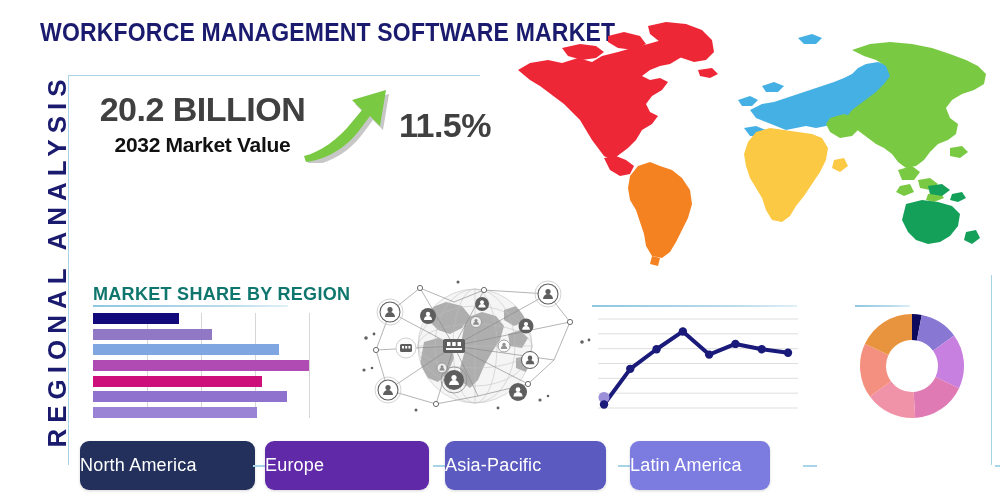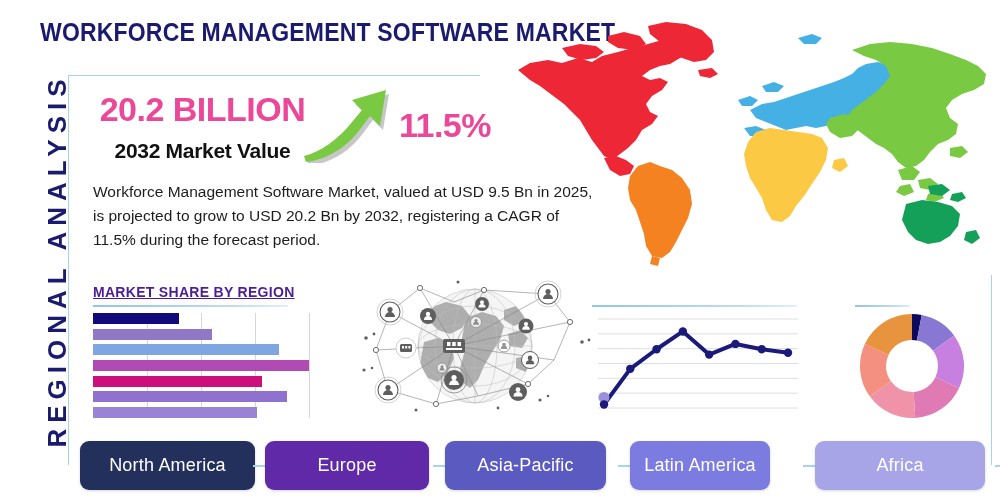--- a/index.html
+++ b/index.html
@@ -84,31 +84,31 @@
     width: 410px;
     height: 80px;
   }
   .stat-block { position: absolute; text-align: center; }
   #stat-left { left: 0px; top: 0px; width: 215px; }
   #stat-right { left: 290px; top: 16px; width: 120px; }
 
   .stat-value {
     font-size: 34px;
     font-weight: bold;
-    color: #ec4899;
+    color: #404040;
     font-family: "Liberation Sans Narrow", "Liberation Sans", sans-serif;
     line-height: 1.05;
     letter-spacing: -0.5px;
   }
   .stat-label {
     font-size: 21px;
     font-weight: bold;
     color: #111111;
     line-height: 1.2;
-    margin-top: 10px;
+    margin-top: 4px;
     letter-spacing: -0.3px;
   }
 
   #growth-arrow {
     position: absolute;
     left: 300px;
     top: 78px;
     width: 100px;
     height: 85px;
   }
@@ -129,27 +129,26 @@
     position: absolute;
     left: 500px;
     top: 8px;
     width: 495px;
     height: 265px;
   }
 
   
   .section-heading {
     position: absolute;
-    font-size: 14px;
+    font-size: 18px;
     font-weight: bold;
-    color: #4c1d95;
+    color: #0f766e;
     font-family: "Liberation Sans Narrow", "Liberation Sans", sans-serif;
     letter-spacing: 0.3px;
     white-space: nowrap;
-    text-decoration: underline;
   }
   .section-rule {
     position: absolute;
     height: 2px;
     background: linear-gradient(to right, #8fc7e0 0%, #bcdcec 70%, #dff0f8 100%);
   }
 
   #heading-market-share { left: 93px; top: 284px; }
   #rule-market-share    { left: 93px; top: 305px; width: 195px; }
   #heading-consumer     { left: 592px; top: 284px; }
@@ -228,21 +227,21 @@
     height: 1.5px;
     background: #a8d4e8;
   }
   .region-button {
     position: absolute;
     top: 0;
     height: 49px;
     border-radius: 9px;
     display: flex;
     align-items: center;
-    justify-content: center;
+    justify-content: flex-start;
     color: #ffffff;
     font-size: 18px;
     letter-spacing: 0.2px;
     box-shadow: 0 1px 3px rgba(0,0,0,0.16);
   }
 </style>
 </head>
 <body>
 
 <div id="infographic">
@@ -318,21 +317,20 @@
 
   <div id="growth-arrow">
     <svg viewBox="0 0 100 85" width="100" height="85" xmlns="http://www.w3.org/2000/svg">
       <g transform="translate(3,4)">
         <path fill="#000000" opacity="0.22" d="M4 78 C20 74 38 62 52 44 L62 32 L52 22 L86 12 L80 48 L70 38 L58 54 C42 74 22 82 6 84 Z"></path>
       </g>
       <path fill="#7ac943" d="M4 78 C20 74 38 62 52 44 L62 32 L52 22 L86 12 L80 48 L70 38 L58 54 C42 74 22 82 6 84 Z"></path>
     </svg>
   </div>
 
-  <div id="description">Workforce Management Software Market, valued at USD 9.5 Bn in 2025, is projected to grow to USD 20.2 Bn by 2032, registering a CAGR of 11.5% during the forecast period.</div>
 
   <div class="section-heading" id="heading-market-share">MARKET SHARE BY REGION</div>
   <div class="section-rule" id="rule-market-share"></div>
 
   <div class="section-rule" id="rule-consumer"></div>
   <div class="section-rule" id="rule-donut"></div>
 
   <div id="bar-chart">
     <div id="bar-gridlines">
         <div class="bar-gridline" style="left: 54.0254px;"></div>
@@ -546,19 +544,16 @@
       </div>
       <div class="region-connector" style="left: 353px; width: 14px;"></div>
       <div class="region-button" style="left: 365px; width: 161px; background: linear-gradient(135deg, rgb(90, 90, 192) 0%, rgb(90, 90, 192) 100%);">
         <span>Asia-Pacific</span>
       </div>
       <div class="region-connector" style="left: 538px; width: 14px;"></div>
       <div class="region-button" style="left: 550px; width: 140px; background: linear-gradient(135deg, rgb(123, 123, 224) 0%, rgb(123, 123, 224) 100%);">
         <span>Latin America</span>
       </div>
       <div class="region-connector" style="left: 723px; width: 14px;"></div>
-      <div class="region-button" style="left: 735px; width: 170px; background: linear-gradient(135deg, rgb(168, 164, 232) 0%, rgb(168, 164, 232) 100%);">
-        <span>Africa</span>
-      </div>
       <div class="region-connector" style="left: 915px; width: 18px;"></div>
     </div>
 
 </div>
 
 </body></html>

